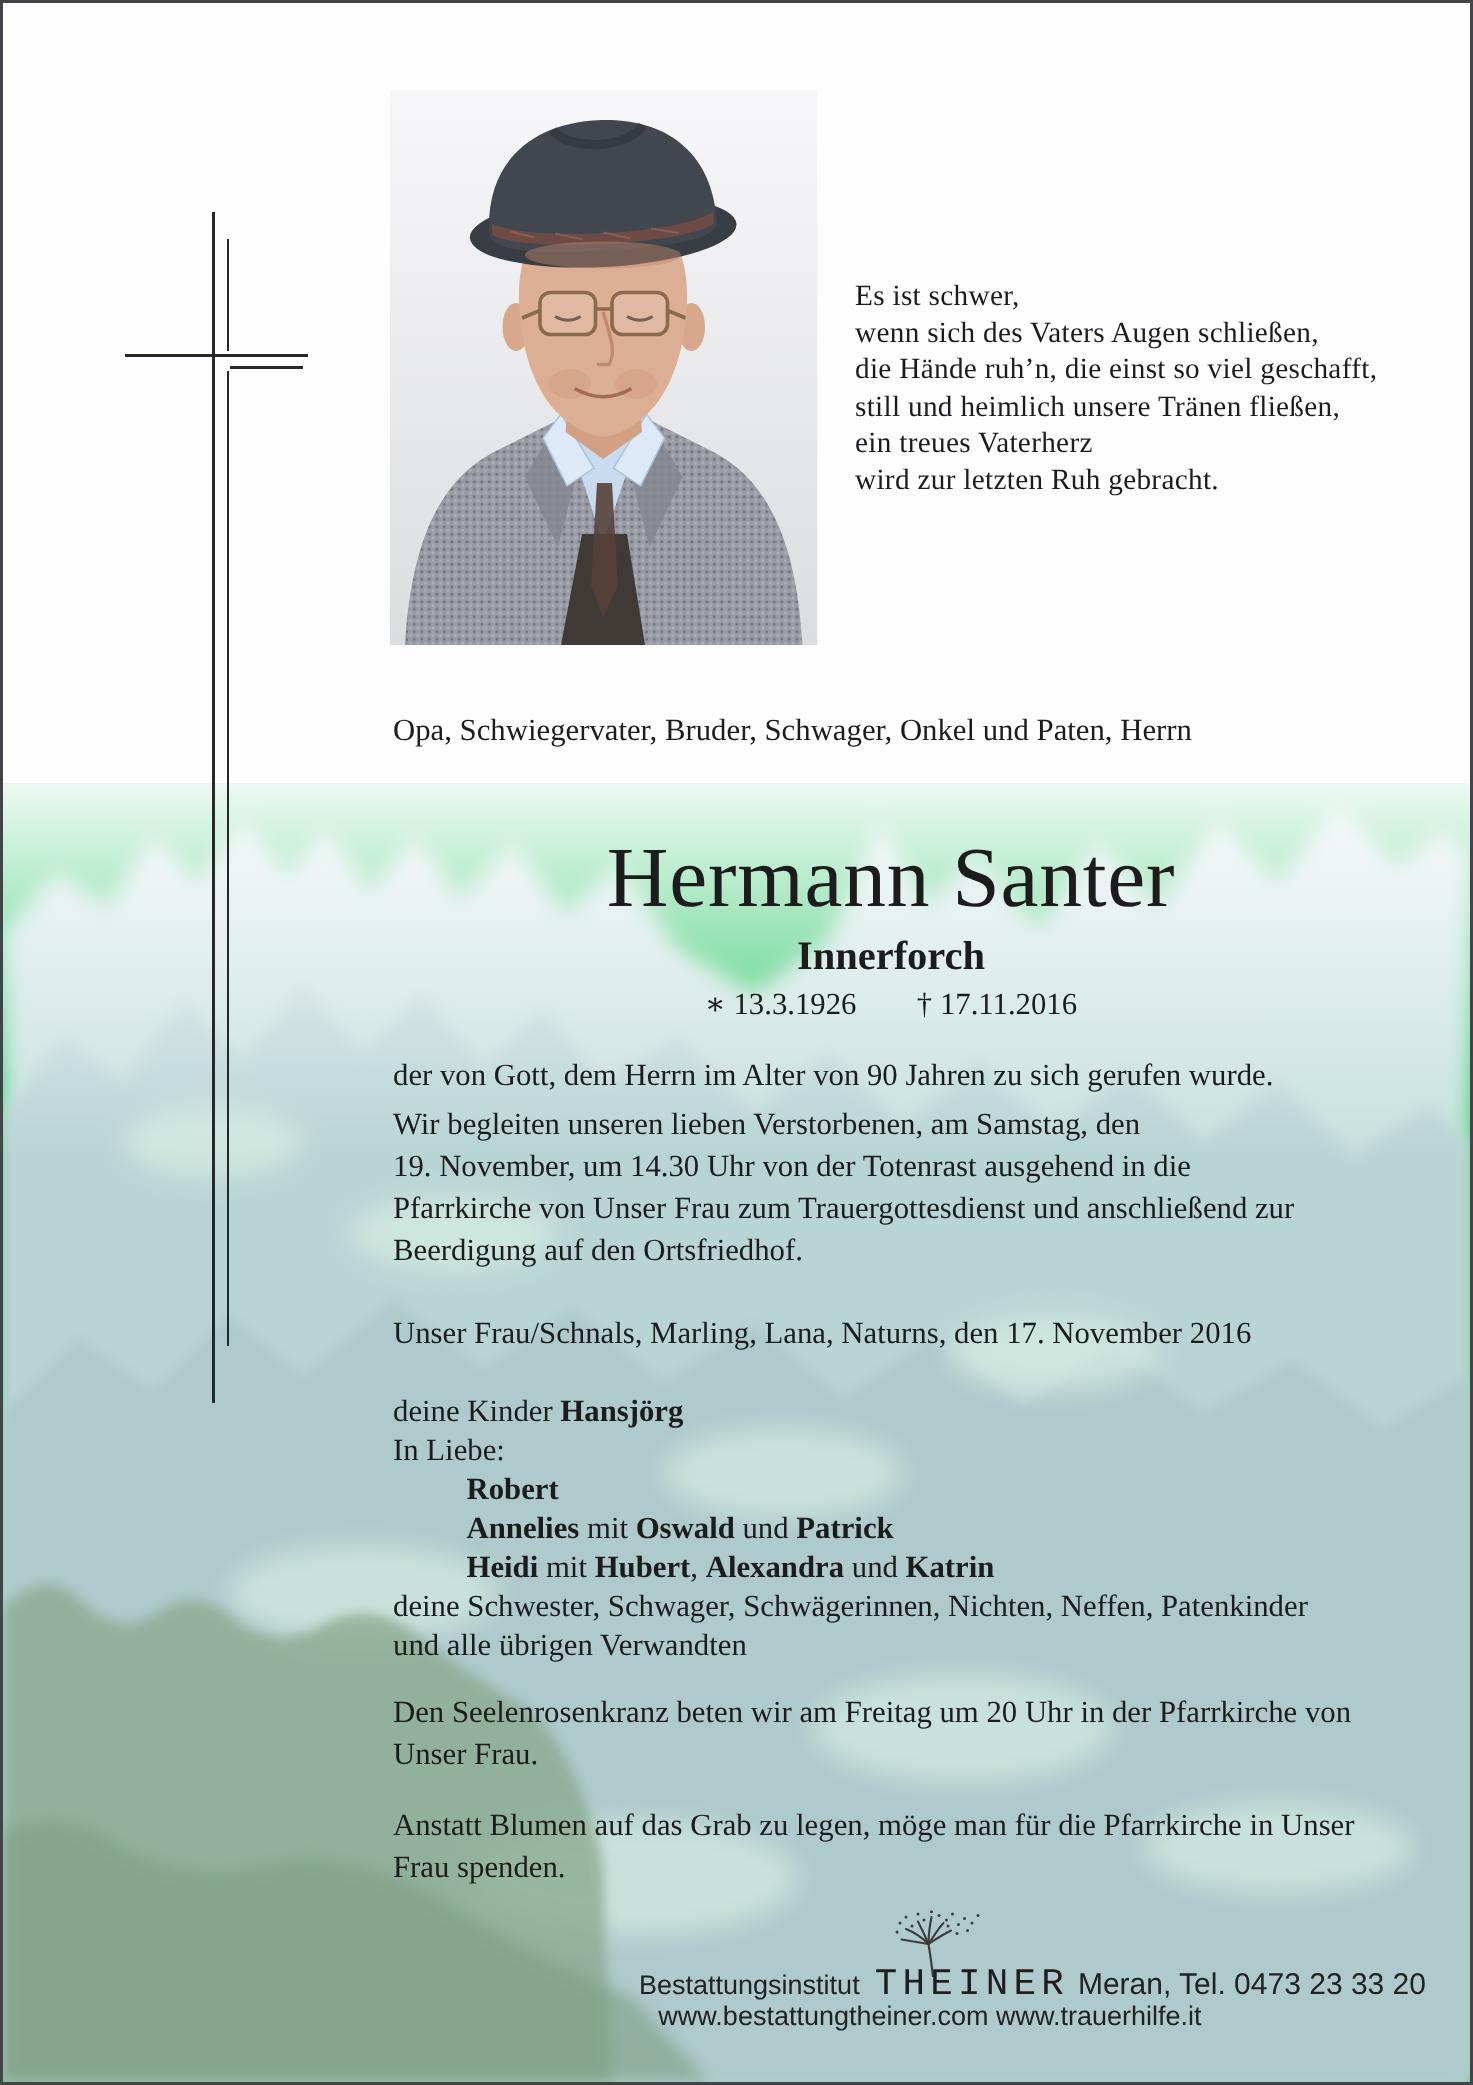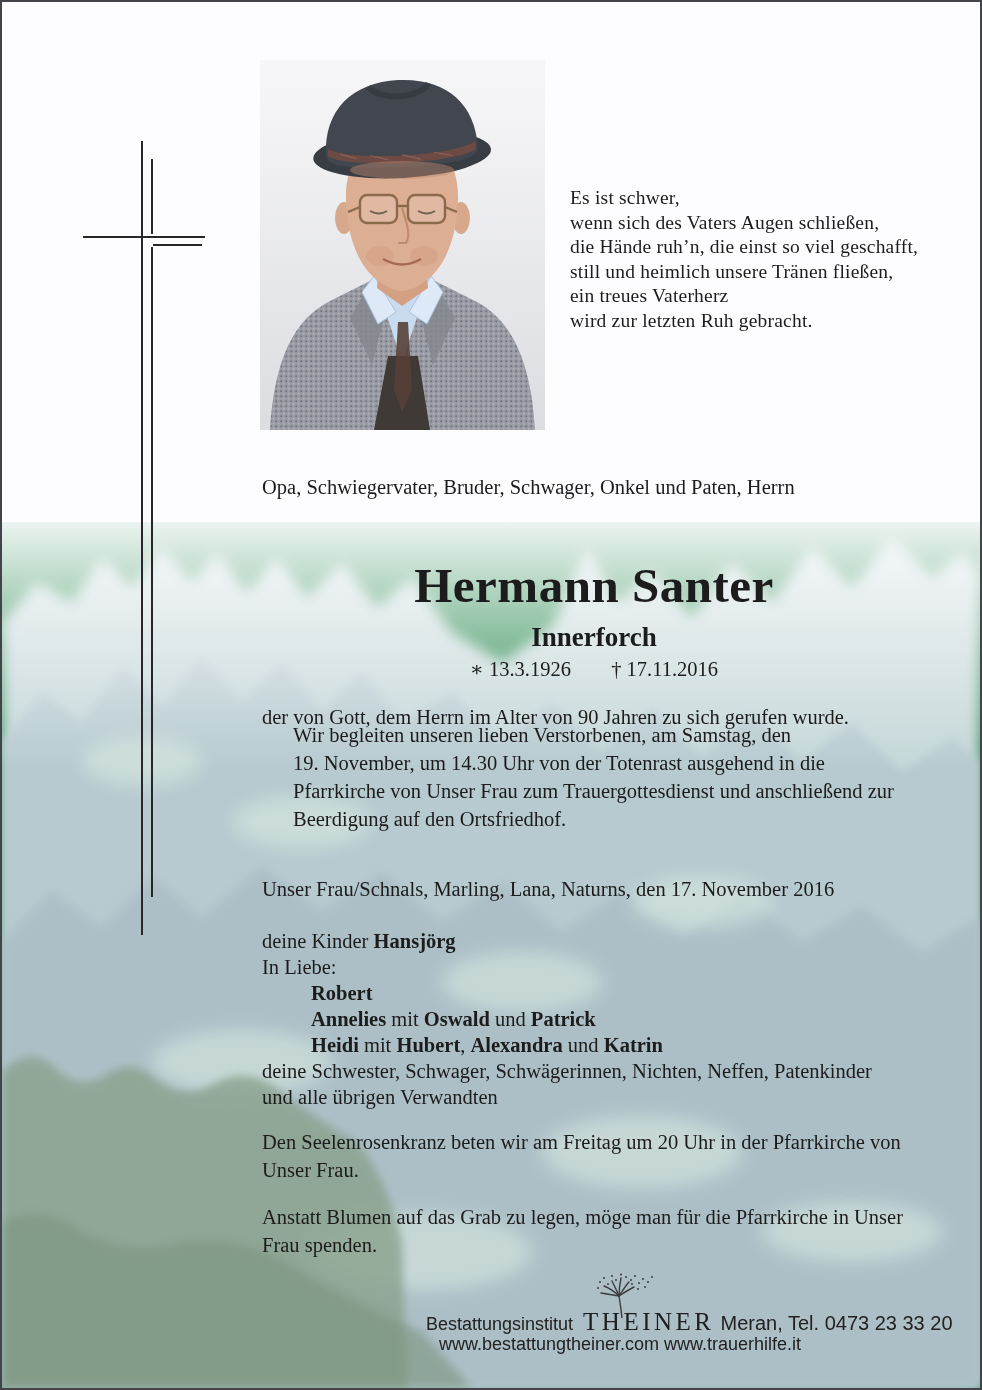--- a/index.html
+++ b/index.html
@@ -1,52 +1,52 @@
 <!DOCTYPE html>
 <html><head>
 <meta charset="utf-8">
 <style>
   html,body{margin:0;padding:0;background:#888;}
   .page{
     position:relative;
     width:982px;height:1390px;
     margin:0 auto;
-    background:#15803d;
+    background:#22c55e;
     border:2px solid #43434a;
     box-sizing:border-box;
     overflow:hidden;
     font-family:"Liberation Serif","DejaVu Serif",serif;
     color:#1c1c1c;
   }
   .bg{position:absolute;left:0;top:0;width:978px;height:1386px;}
   .abs{position:absolute;}
   .serif{font-family:"Liberation Serif","DejaVu Serif",serif;color:#1c1c1c;}
   .poem{left:568px;top:184px;width:402px;font-size:19.5px;line-height:24.6px;letter-spacing:.2px;}
   .intro{left:260px;top:471px;width:680px;font-size:20.5px;line-height:29px;}
   .name-col{left:260px;top:0;width:664px;text-align:center;}
-  .big-name{top:552px;font-size:49px;font-weight:bold;letter-spacing:.5px;line-height:64px;}
+  .big-name{top:552px;font-size:57px;font-weight:normal;letter-spacing:.5px;line-height:64px;}
   .house{top:620px;font-size:27px;font-weight:bold;}
   .dates{top:655px;font-size:20.5px;}
   .dates .gap{display:inline-block;width:30px;}
   .body-text{left:260px;width:690px;font-size:20.5px;line-height:28px;}
   .called{top:701px;}
-  .funeral{top:719px;margin-left:31px;}
+  .funeral{top:734px;}
   .places{top:873px;}
   .family{top:926px;line-height:26px;}
   .family .ind{margin-left:49px;}
   .family .b,.b{font-weight:bold;}
   .rosary{top:1126px;}
   .donation{top:1201px;}
   .footer-line{
     left:424px;top:1306px;width:420px;
     font-family:"Liberation Sans","DejaVu Sans",sans-serif;
     color:#222;display:flex;align-items:baseline;white-space:nowrap;
   }
   .inst{font-size:18px;}
-  .brand{font-family:Liberation Serif, serif;font-size:25px;letter-spacing:3.5px;margin:0 6px 0 10px;color:#1e1e1e;}
+  .brand{font-family:Liberation Mono, monospace;font-size:25px;letter-spacing:3.5px;margin:0 6px 0 10px;color:#1e1e1e;}
   .locphone{font-size:20px;}
   .websites{
     left:418px;top:1332px;width:400px;text-align:center;
     font-family:"Liberation Sans","DejaVu Sans",sans-serif;
     font-size:18px;color:#222;
   }
   .photo{left:258px;top:58px;width:285px;height:370px;}
   .cross{left:79px;top:137px;width:126px;height:800px;}
   .tree{left:586px;top:1270px;width:70px;height:46px;}
 </style>

